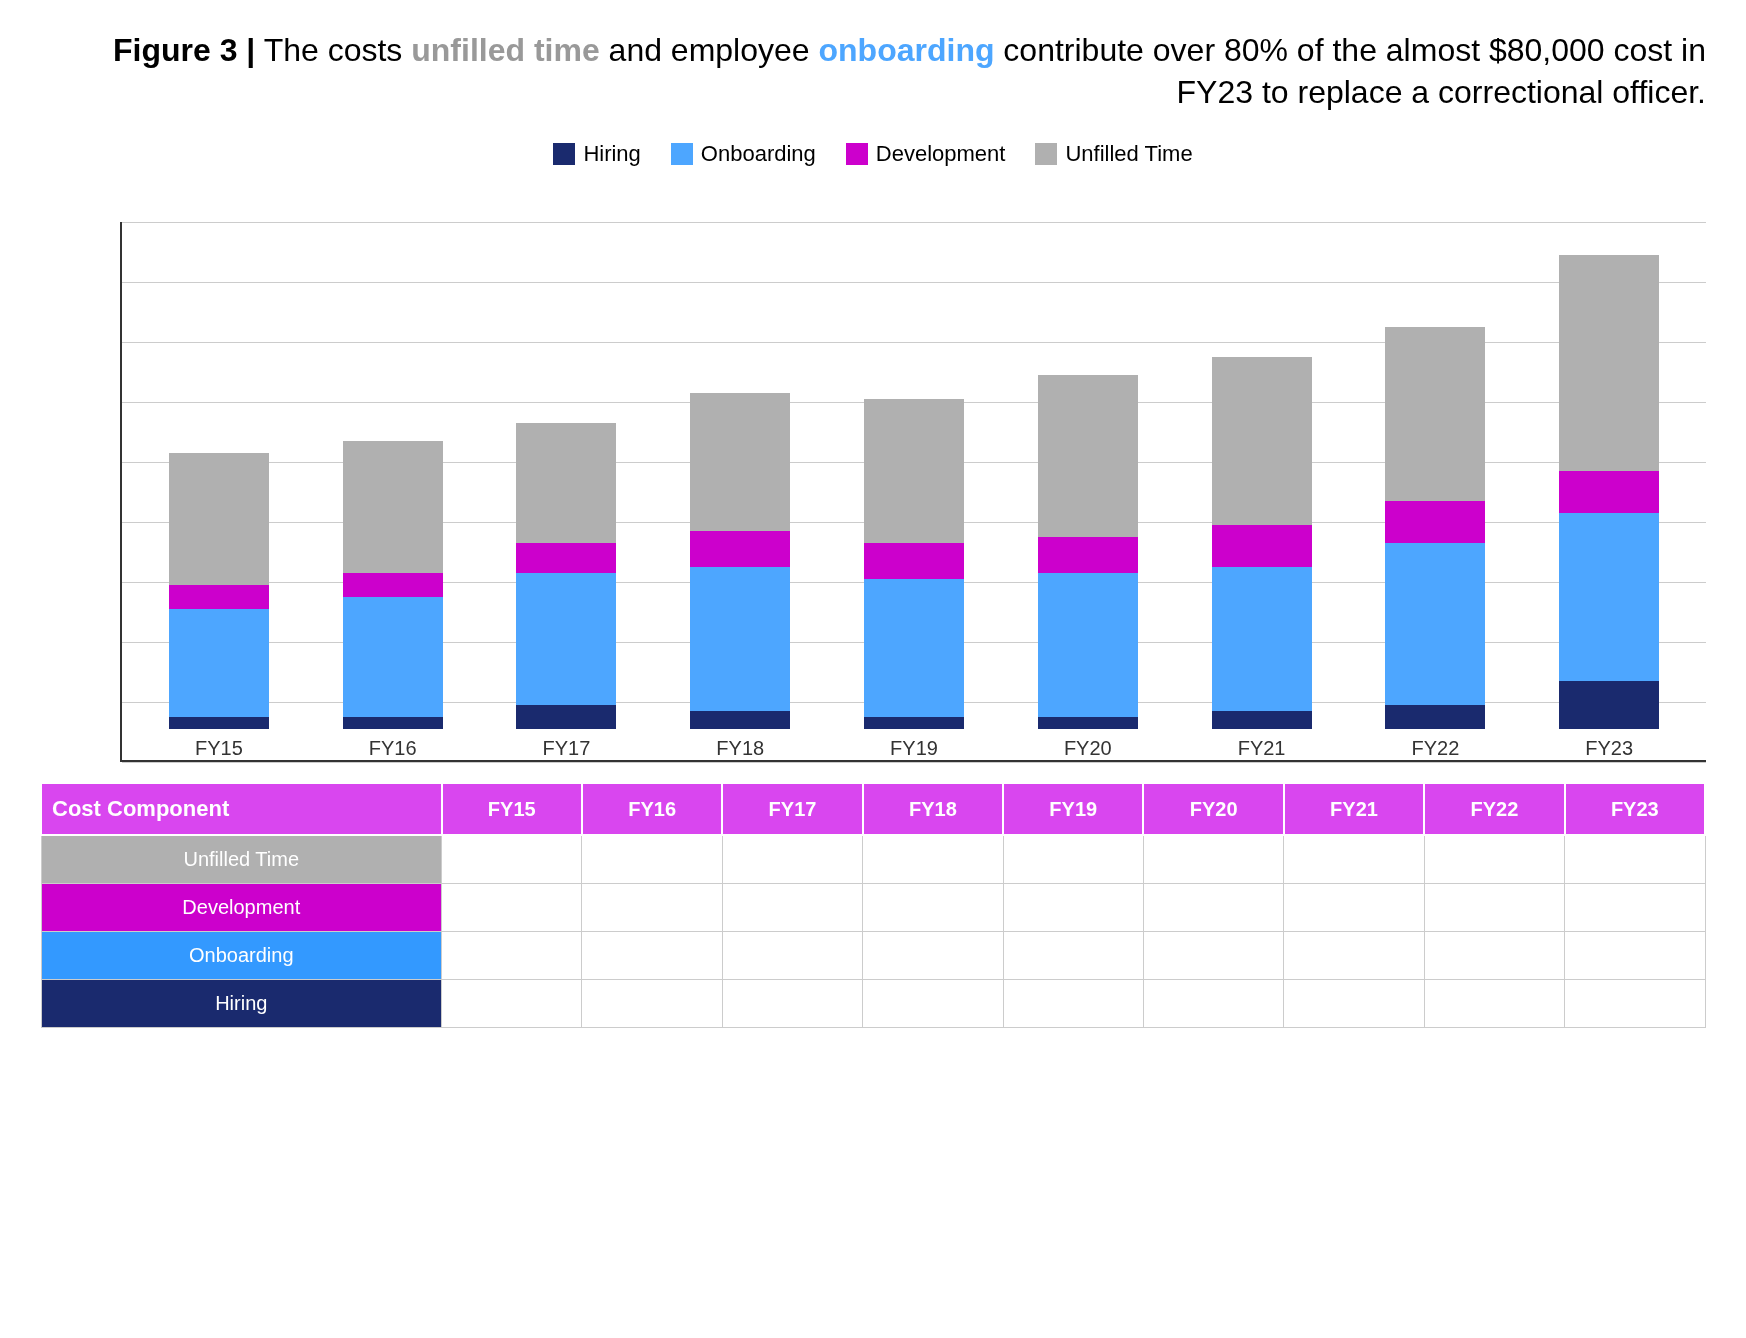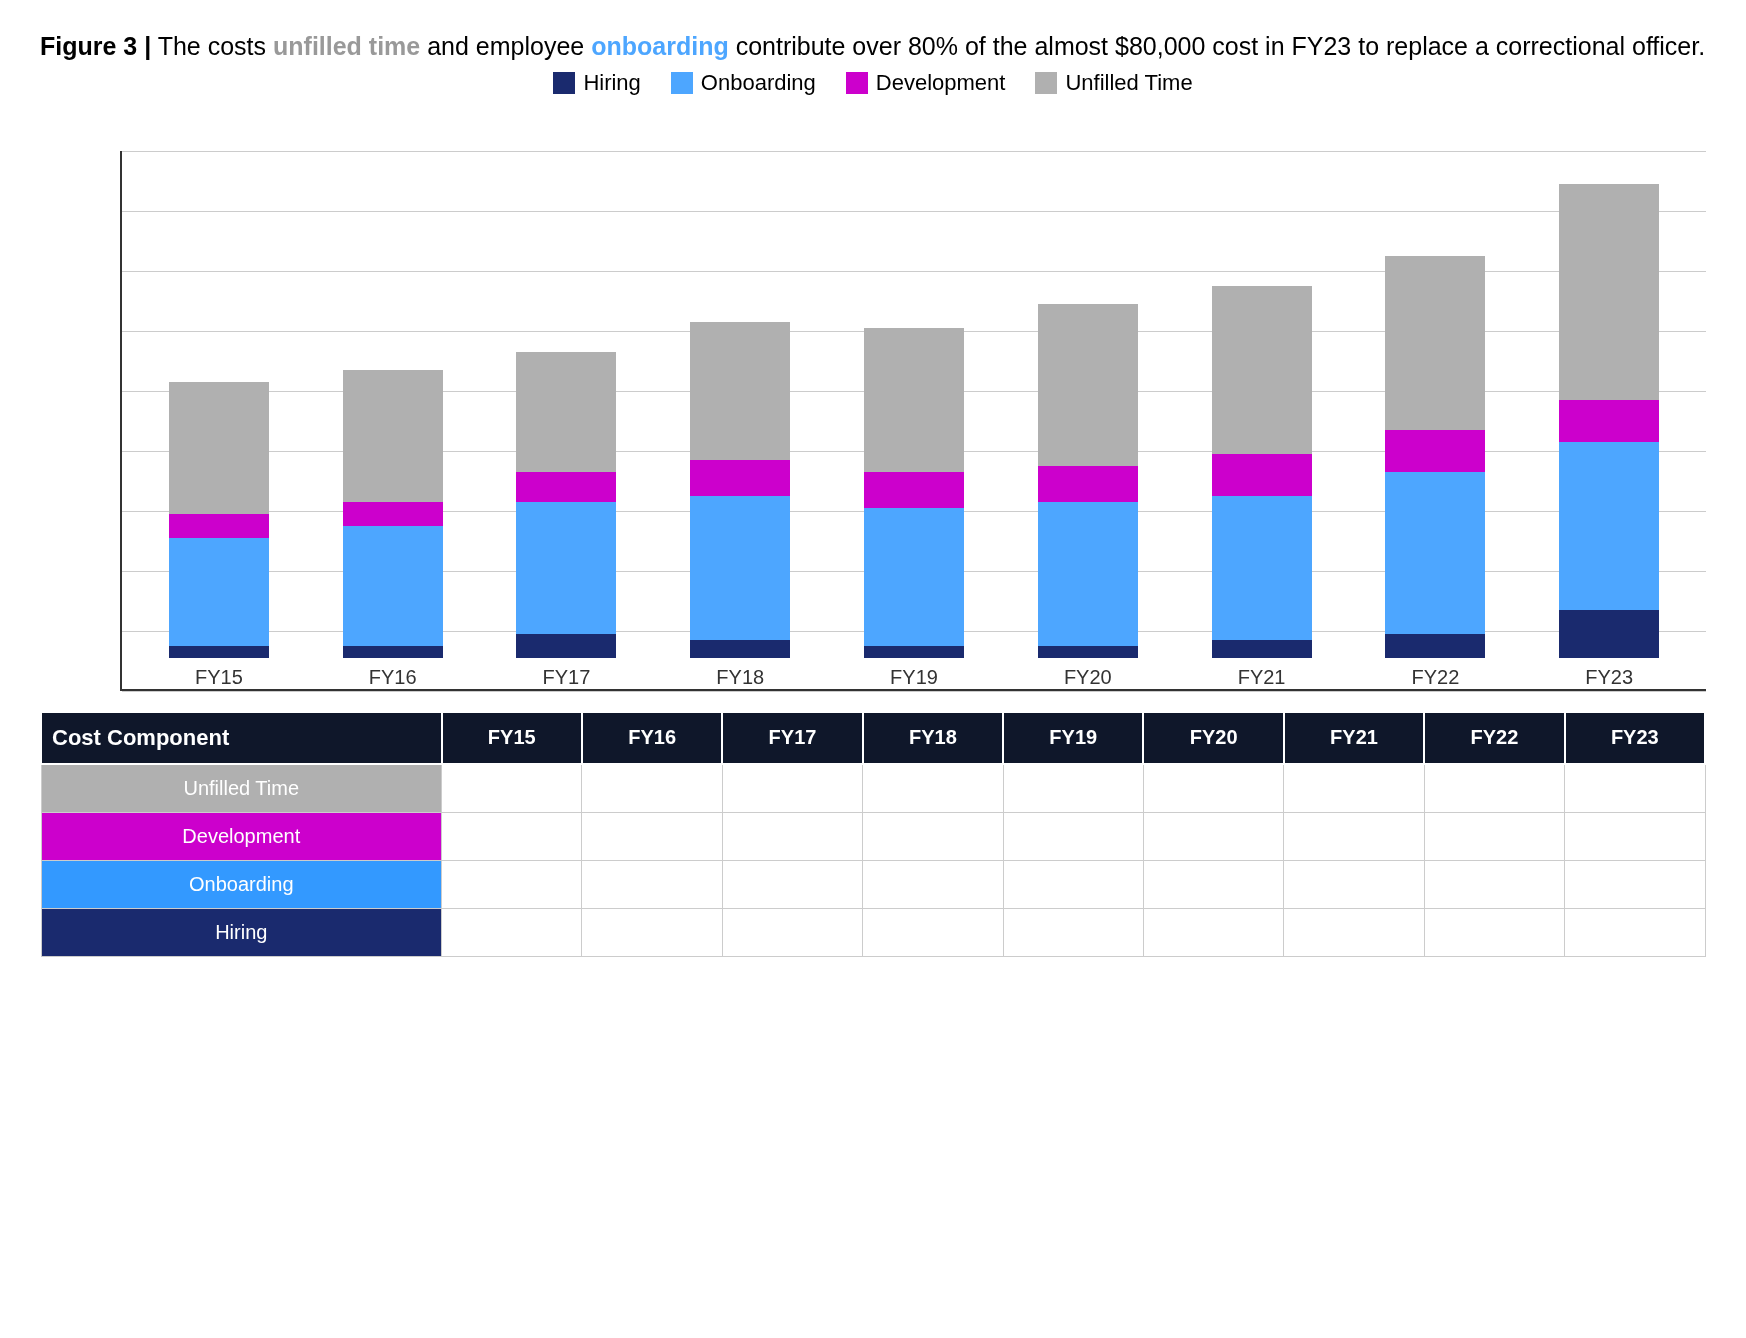--- a/index.html
+++ b/index.html
@@ -12,24 +12,25 @@
       align-items: flex-start;
       justify-content: flex-start;
     }
     .main-container {
       background: #fff;
       width: 1746px;
       min-height: 1338px;
       padding: 30px 40px;
     }
     .figure-title {
-      font-size: 25px;
+      font-size: 32px;
       line-height: 1.3;
-      margin-bottom: 7px;
-      font-weight: normal;
+      margin-bottom: 28px;
+      font-weight: normal;
+      text-align: right;
     }
     .figure-title strong {
       font-weight: bold;
     }
     .unfilled-time-text {
       color: #999;
       font-weight: bold;
     }
     .onboarding-text {
       color: #4da6ff;
@@ -127,21 +128,21 @@
       text-align: center;
     }
     
     .data-table {
       width: 100%;
       border-collapse: collapse;
       margin-top: 20px;
       font-size: 20px;
     }
     .data-table th {
-      background: #0f172a;
+      background: #d946ef;
       color: #fff;
       padding: 12px 10px;
       text-align: center;
       border: 2px solid #fff;
       font-weight: bold;
     }
     .data-table th.first-col {
       text-align: left;
       font-size: 22px;
     }

